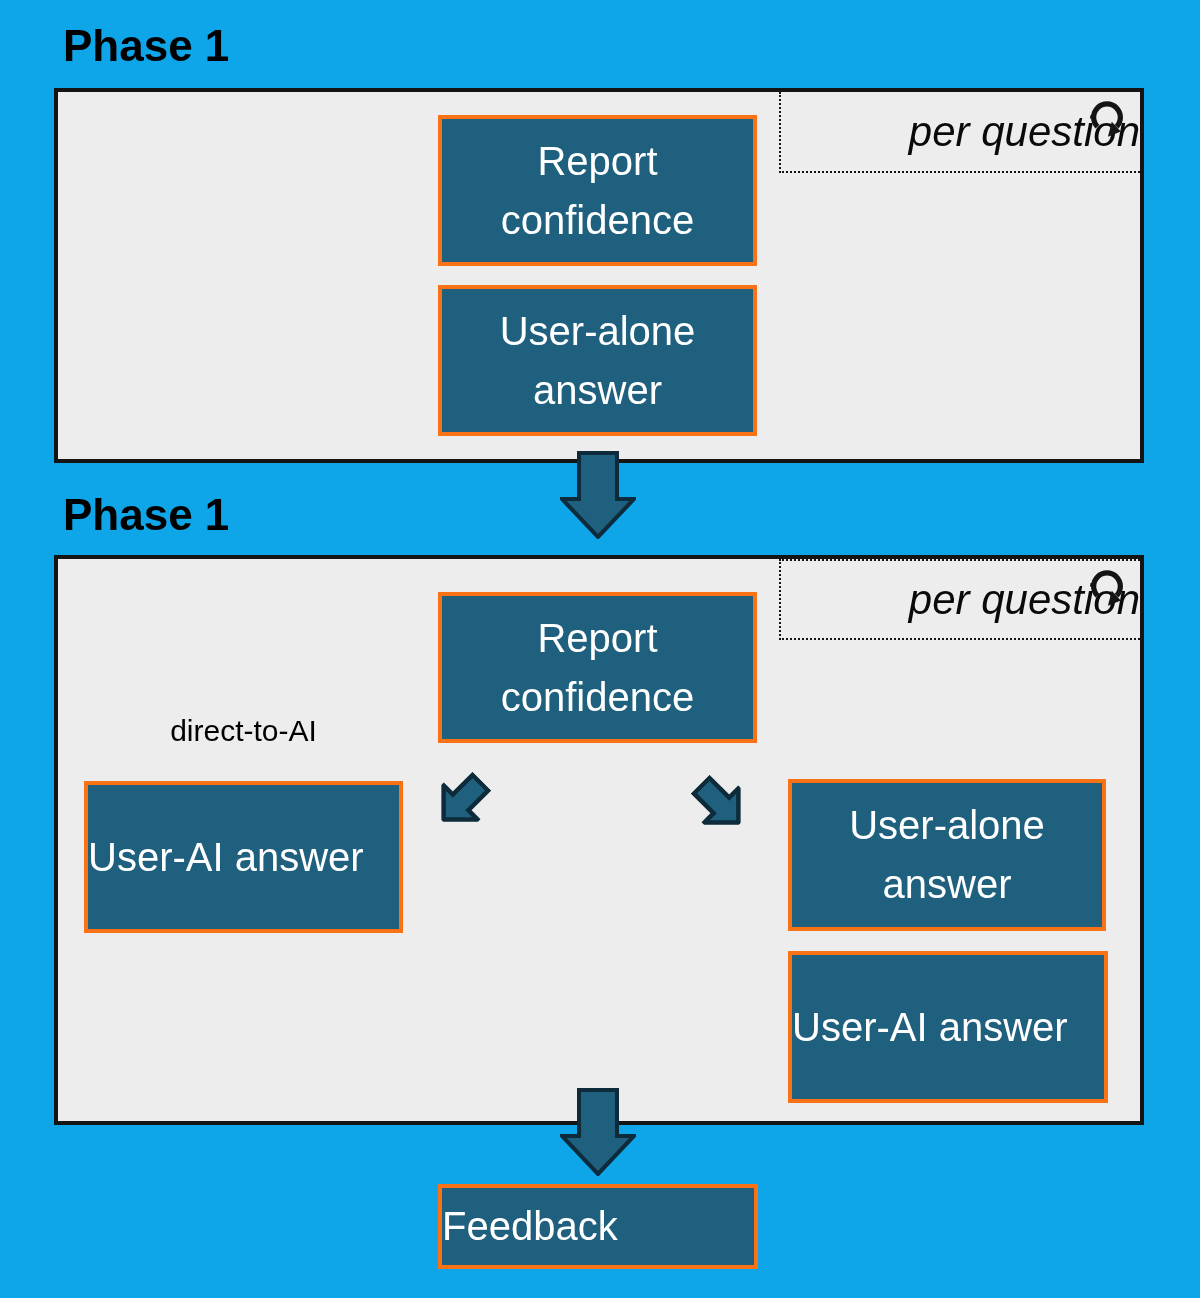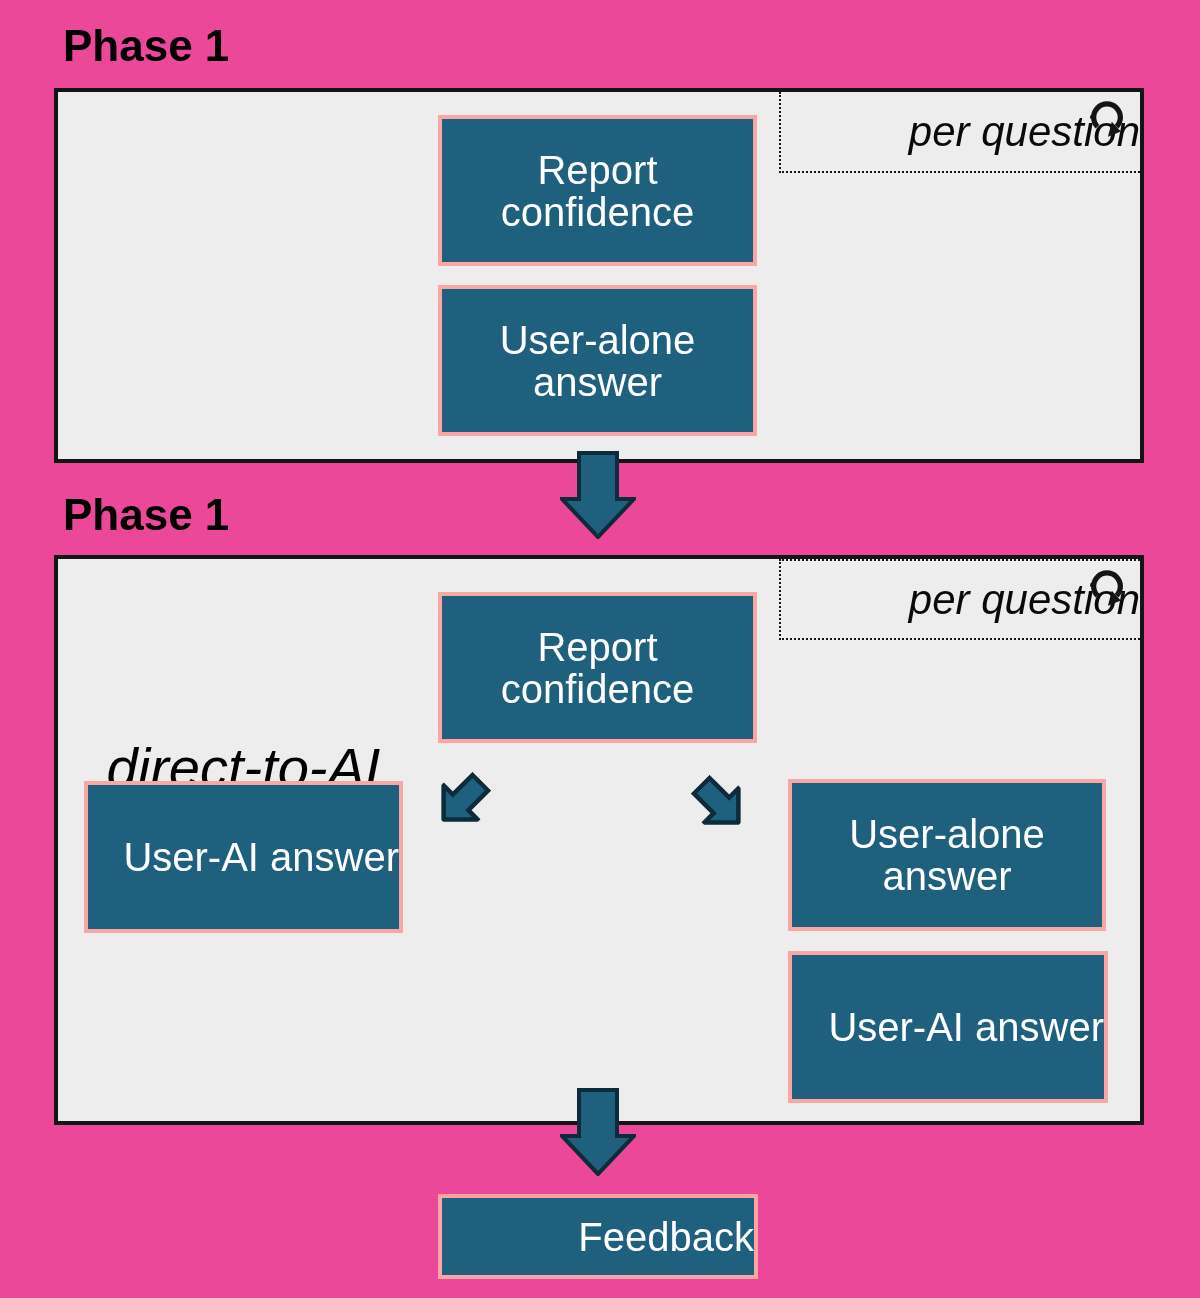--- a/index.html
+++ b/index.html
@@ -4,21 +4,21 @@
 <style>
   html, body {
     margin: 0;
     padding: 0;
     background: #ffffff;
   }
   .canvas {
     position: relative;
     width: 1200px;
     height: 1298px;
-    background: #ec4899;
+    background: #0ea5e9;
     font-family: "Liberation Sans", sans-serif;
     overflow: hidden;
   }
   .phase-title {
     position: absolute;
     left: 63px;
     font-size: 44px;
     line-height: 52px;
     font-weight: 700;
     color: #000000;
@@ -65,49 +65,47 @@
     position: absolute;
     top: 5px;
     right: 12px;
     width: 42px;
     height: 44px;
   }
 
   .node {
     position: absolute;
     background: #1F607F;
-    border: 4px solid #fca5a5;
+    border: 4px solid #f97316;
     box-sizing: border-box;
     color: #ffffff;
     font-size: 40px;
-    line-height: 42px;
+    line-height: 59px;
     display: flex;
     align-items: center;
-    justify-content: flex-end;
+    justify-content: flex-start;
     text-align: center;
     z-index: 3;
   }
   #node-report-confidence-1 { left: 438px; top: 115px;  width: 319px; height: 151px; }
   #node-user-alone-1        { left: 438px; top: 285px;  width: 319px; height: 151px; }
   #node-report-confidence-2 { left: 438px; top: 592px;  width: 319px; height: 151px; }
   #node-user-ai-left        { left: 84px;  top: 781px;  width: 319px; height: 152px; }
   #node-user-alone-right    { left: 788px; top: 779px;  width: 318px; height: 152px; }
   #node-user-ai-right       { left: 788px; top: 951px;  width: 320px; height: 152px; }
-  #node-feedback            { left: 438px; top: 1184px; width: 320px; height: 85px; margin-top: 10px; }
+  #node-feedback            { left: 438px; top: 1184px; width: 320px; height: 85px; }
 
   .branch-label {
     position: absolute;
-    font-style: italic;
-    font-size: 56px;
+    font-size: 30px;
     line-height: 50px;
     color: #000000;
     text-align: center;
     z-index: 2;
     white-space: nowrap;
-    margin-top: 37px;
   }
   #label-direct-to-ai { left: 84px;  top: 706px; width: 319px; }
   #label-answer-first { left: 788px; top: 706px; width: 318px; }
 
   .flow-arrow {
     position: absolute;
     z-index: 5;
     line-height: 0;
   }
   #arrow-phase1-to-phase2 { left: 560px; top: 451px; }

